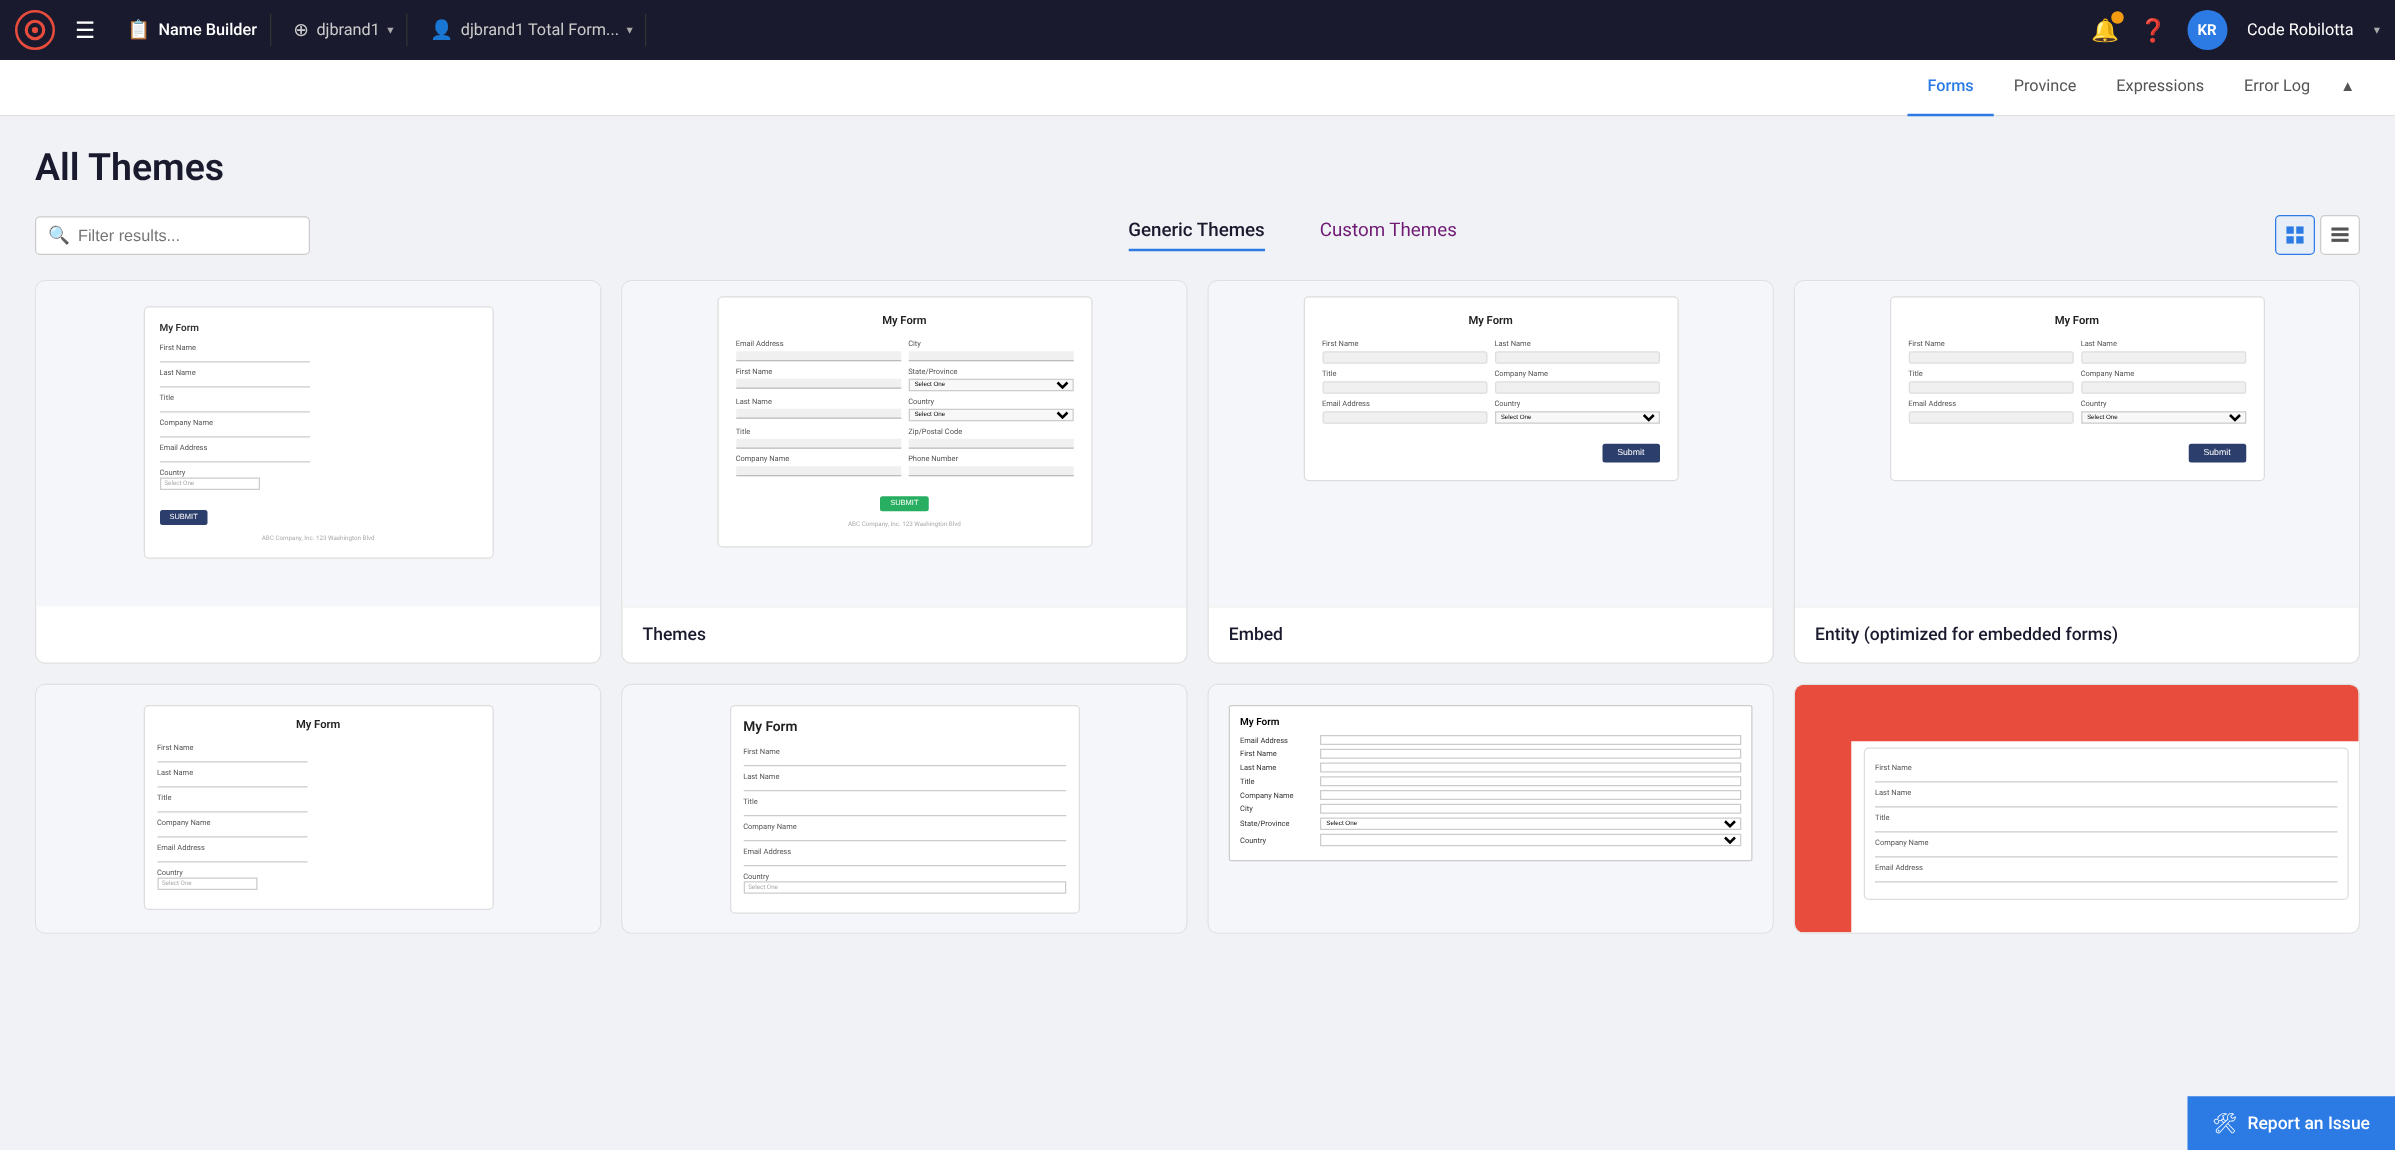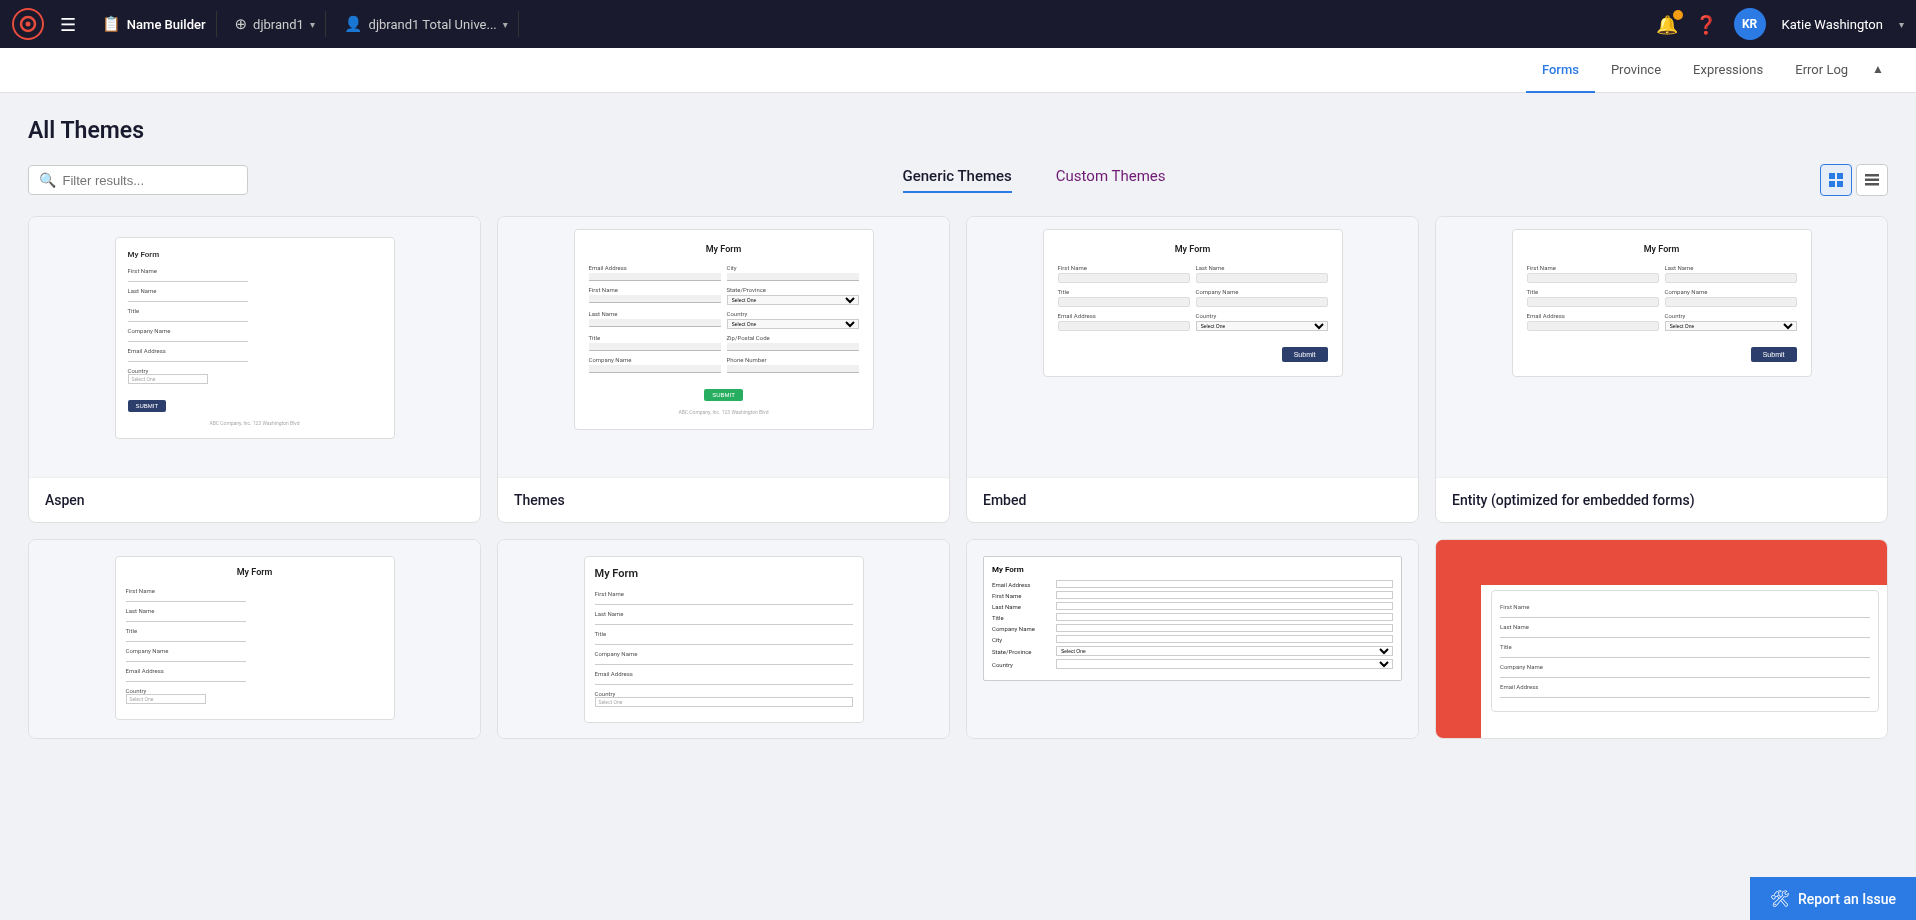--- a/index.html
+++ b/index.html
@@ -81,21 +81,21 @@
       color: #555;
       cursor: pointer;
       font-size: 12px;
     }
 
     
     .main-content {
       padding: 24px 28px;
     }
     .page-title {
-      font-size: 23px;
+      font-size: 30px;
       font-weight: 600;
       color: #1a1a2e;
       margin-bottom: 20px;
     }
 
     
     .search-tabs-row {
       display: flex;
       align-items: center;
       margin-bottom: 20px;
@@ -329,34 +329,34 @@
   </div>
 
   <div class="nav-item">
     <span class="icon">⊕</span>
     <span>djbrand1</span>
     <span class="chevron">▾</span>
   </div>
 
   <div class="nav-item">
     <span class="icon">👤</span>
-    <span>djbrand1 Total Unive...</span>
+    <span>djbrand1 Total Form...</span>
     <span class="chevron">▾</span>
   </div>
 
   <div class="nav-spacer"></div>
 
   <div class="nav-right">
     <div class="nav-bell">
       🔔
       <div class="nav-bell-badge"></div>
     </div>
     <div class="nav-help">❓</div>
     <div class="nav-avatar">KR</div>
-    <span class="nav-username">Katie Washington</span>
+    <span class="nav-username">Code Robilotta</span>
     <span class="nav-username-chevron">▾</span>
   </div>
 </nav>
 
 <div class="sub-nav">
   <div class="sub-nav-tab active">Forms</div>
   <div class="sub-nav-tab">Province</div>
   <div class="sub-nav-tab">Expressions</div>
   <div class="sub-nav-tab">Error Log</div>
   <div class="sub-nav-collapse">▲</div>
@@ -422,21 +422,20 @@
               <div class="line"></div>
             </div>
           <div class="aspen-field">
               <label>Country</label>
               <div class="select-box">Select One</div>
             </div>
           <div style="margin-top:8px;"><button class="mini-submit dark">SUBMIT</button></div>
           <div class="mini-footer">ABC Company, Inc. 123 Washington Blvd</div>
         </div>
       </div>
-      <div class="theme-card-label">Aspen</div>
     </div>
 
     <div class="theme-card">
       <div class="theme-card-preview earth-preview" style="background:#f5f6fa; padding: 12px;">
         <div class="mini-form" style="max-width:300px; padding:14px;">
           <div class="mini-form-title">My Form</div>
           <div class="mini-form-row">
             <div class="mini-form-field">
                 <label>Email Address</label>
                 <div class="mini-input" style="border:none;border-bottom:1px solid #bbb;"></div>

